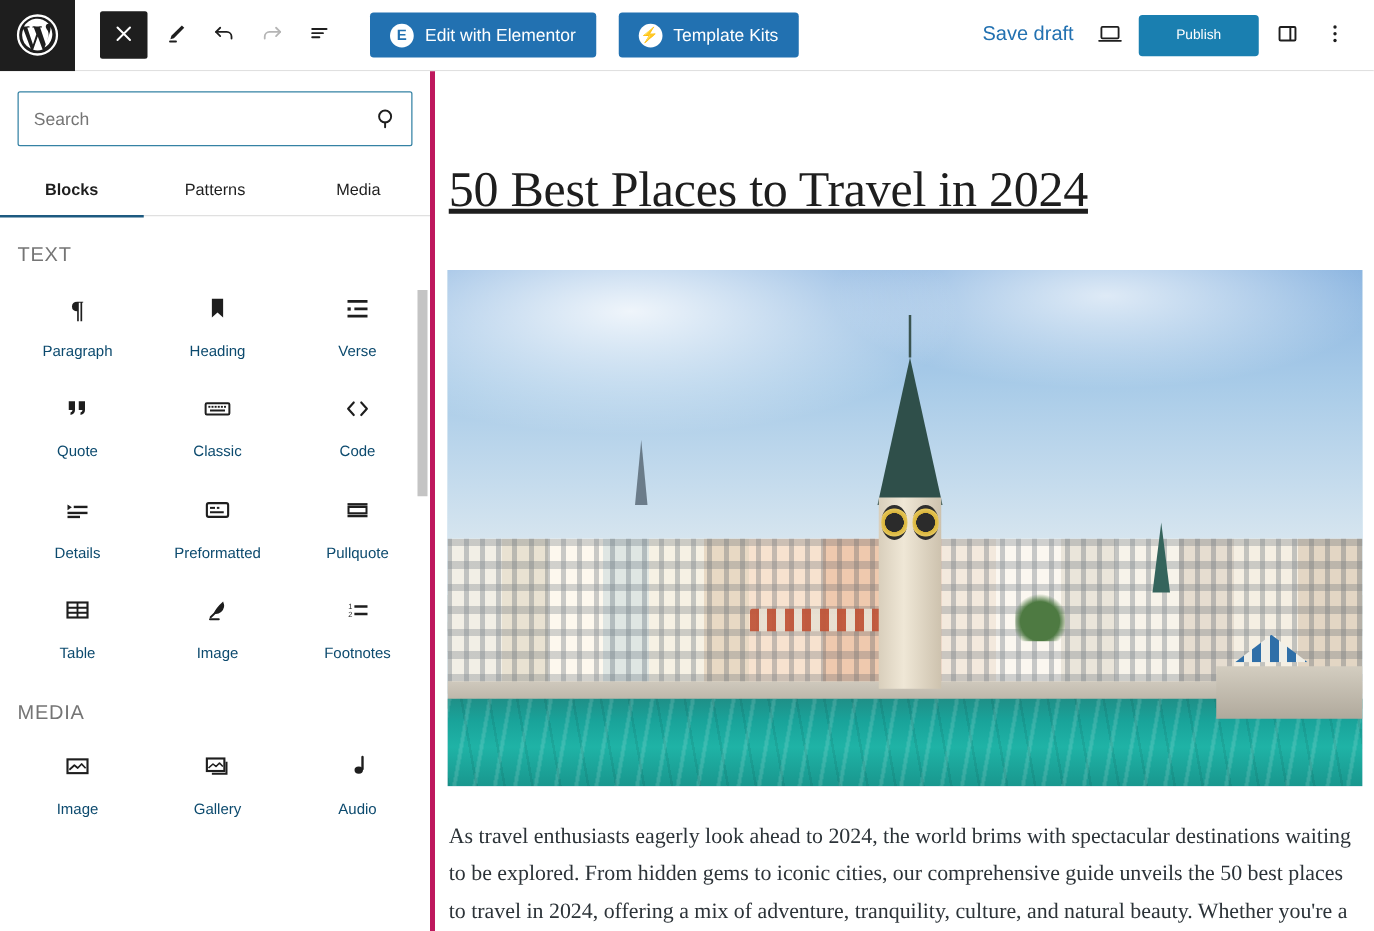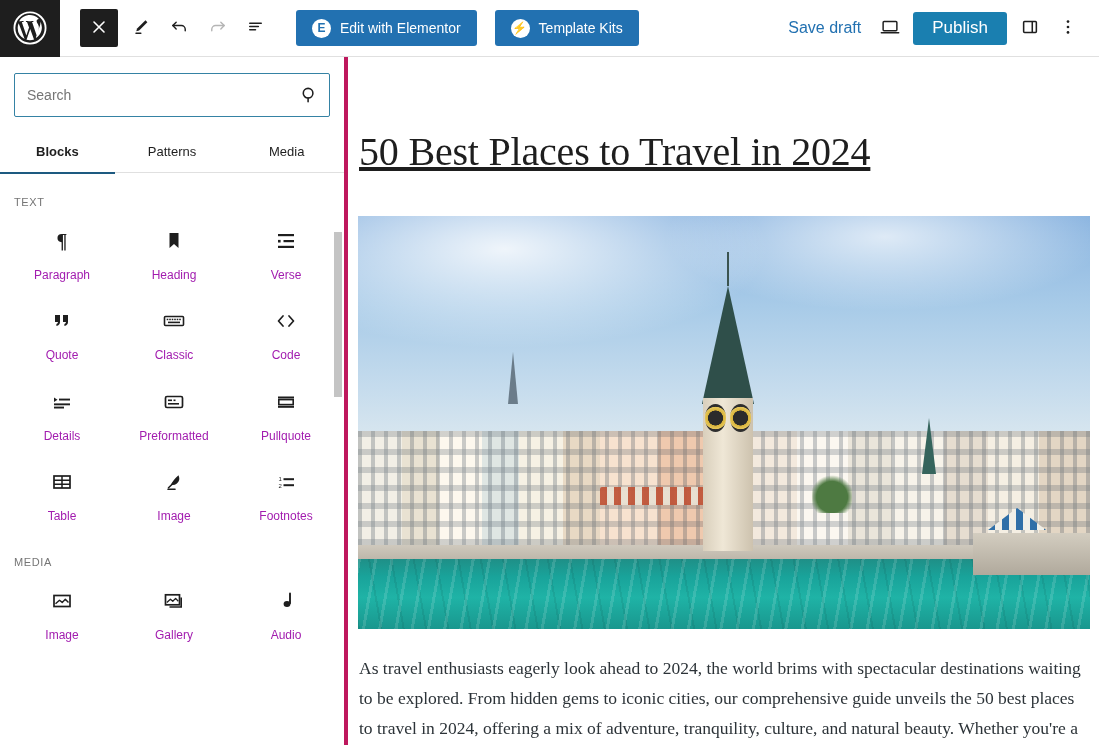--- a/index.html
+++ b/index.html
@@ -77,22 +77,22 @@
     padding: 6px 10px;
     white-space: nowrap;
     flex: 0 0 auto;
   }
   .publish-btn {
     height: 33px;
     background: #1a7fb0;
     color: #fff;
     border: none;
     border-radius: 3px;
-    font-size: 17px;
-    padding: 0 19px;
+    font-size: 11px;
+    padding: 0 30px;
     cursor: pointer;
     flex: 0 0 auto;
     margin: 0 4px;
   }
   .tb-right-pad { width: 12px; flex: 0 0 auto; }
 
   
   .sidebar {
     position: absolute;
     top: 57px; left: 0;
@@ -151,21 +151,21 @@
     background: #1d5a80;
   }
 
   .blocks-scroll {
     position: absolute;
     top: 117px; left: 0;
     width: 348px; height: 571px;
     overflow: hidden;
   }
   .section-label {
-    font-size: 11px;
+    font-size: 16px;
     letter-spacing: 0.6px;
     color: #757575;
     padding: 22px 0 4px 14px;
     text-transform: uppercase;
   }
   .block-grid {
     display: grid;
     grid-template-columns: repeat(3, 1fr);
     padding: 0 6px;
   }
@@ -177,21 +177,21 @@
     border-radius: 2px;
   }
   .block-icon {
     height: 26px;
     display: flex; align-items: center; justify-content: center;
     color: #1e1e1e;
   }
   .block-label {
     margin-top: 14px;
     font-size: 12px;
-    color: #a21caf;
+    color: #0c4a6e;
     text-align: center;
     line-height: 1.2;
   }
 
   
   .sb-track {
     position: absolute;
     top: 117px; right: 1px;
     width: 9px; height: 571px;
     background: #ffffff;

